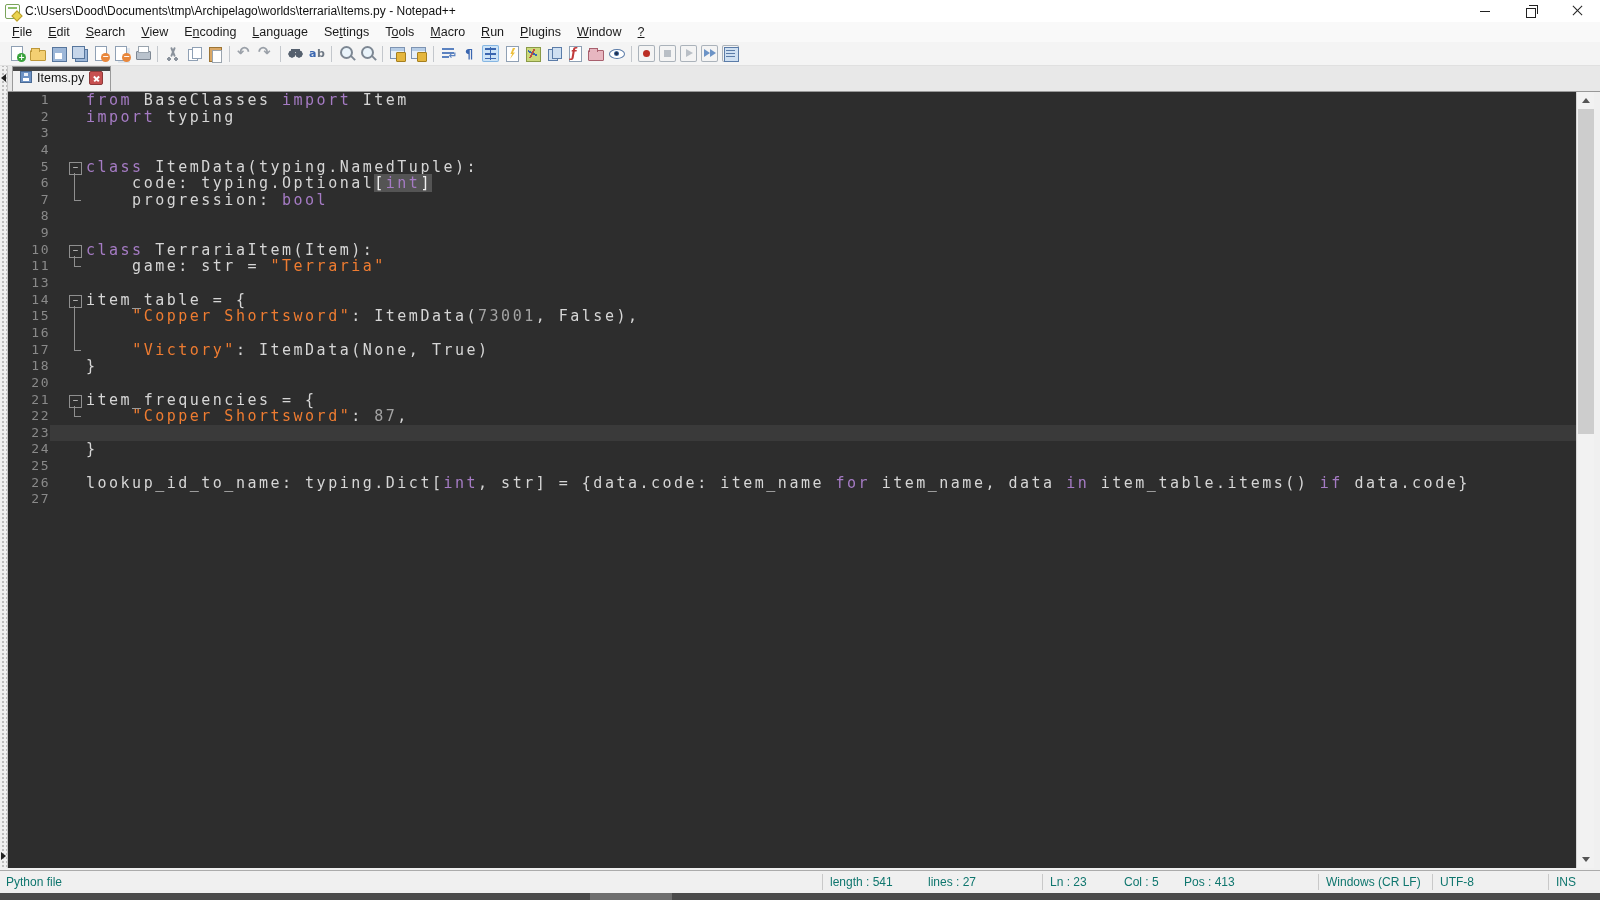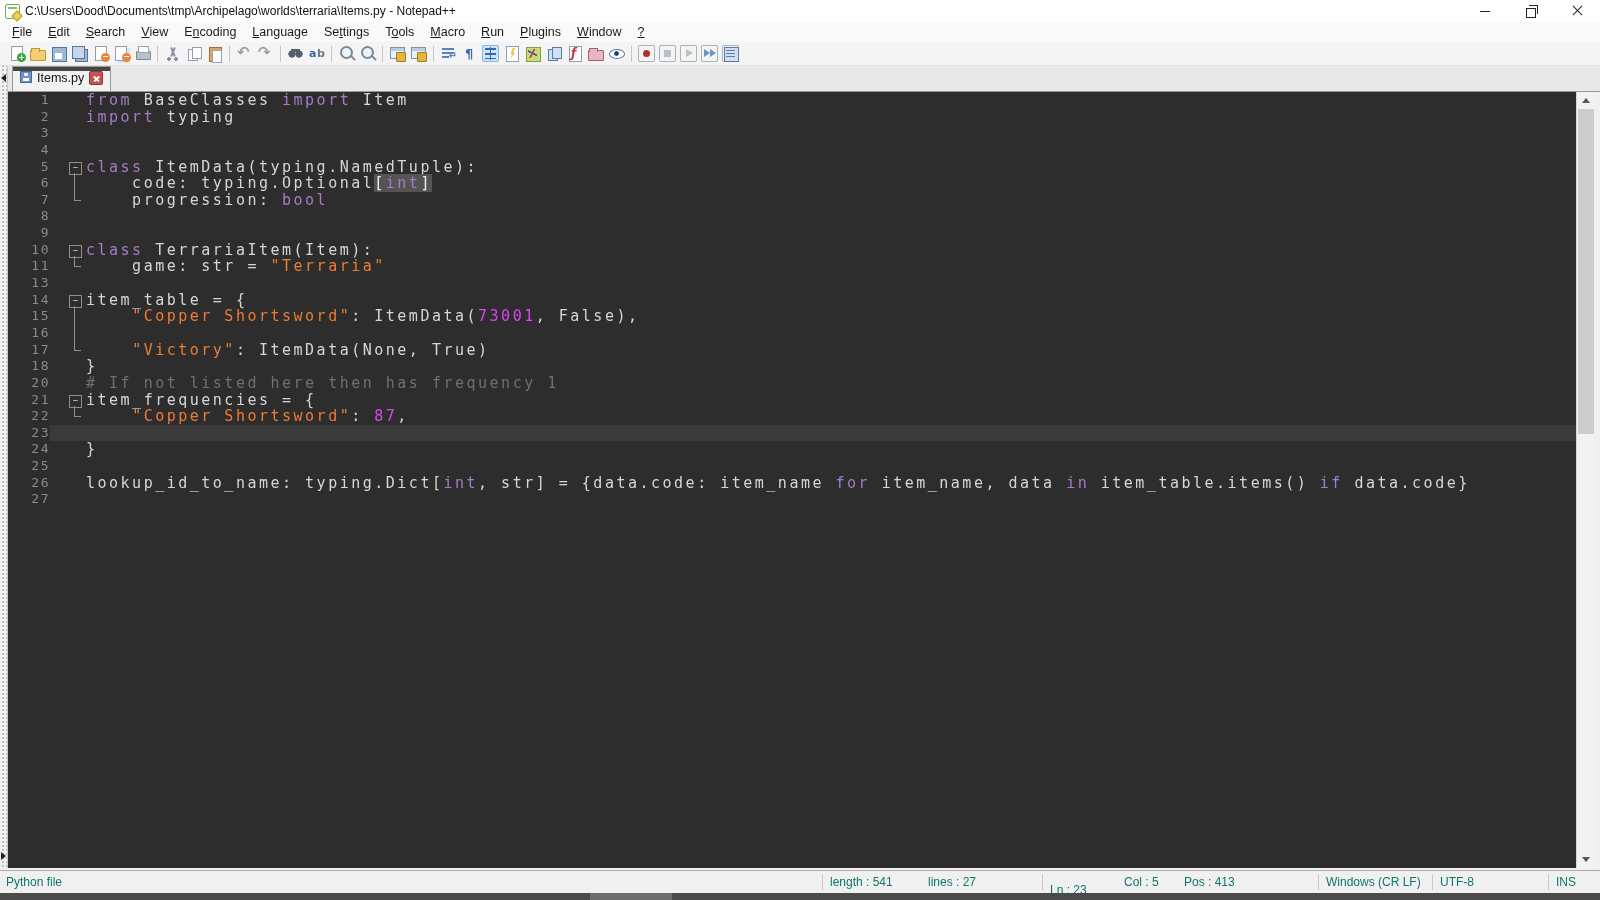--- a/index.html
+++ b/index.html
@@ -119,21 +119,21 @@
   .fold { width:30px; flex:none; position:relative; }
   .f-open::before { content:"−"; position:absolute; left:19px; top:3px; width:11px; height:11px; border:1px solid #8f8f8f; color:#d6d6d6; font:9px/9px "DejaVu Sans Mono",monospace; text-align:center; background:inherit; z-index:1; }
   .f-open::after { content:""; position:absolute; left:24px; top:14px; bottom:0; width:1px; background:#8f8f8f; }
   .f-mid::after { content:""; position:absolute; left:24px; top:0; bottom:0; width:1px; background:#8f8f8f; }
   .f-end::after { content:""; position:absolute; left:24px; top:0; height:9px; width:1px; background:#8f8f8f; }
   .f-end::before { content:""; position:absolute; left:24px; top:8px; width:7px; height:1px; background:#8f8f8f; }
   .codetext { white-space:pre; font-size:15px; line-height:16.65px; letter-spacing:2.5px; padding-left:6px; }
   .c-k { color:#a57bc4; }
   .c-d { color:#d6d6d6; }
   .c-s { color:#ef7c31; }
-  .c-n { color:#d946ef; }
+  .c-n { color:#a3a3a3; }
   .c-c { color:#6f6f6f; }
   .c-B { color:#efefef; background:#545454; }
   .c-K { color:#a57bc4; background:#545454; }
 
   
   #vscroll { position:absolute; left:1576px; top:92px; width:18px; height:776px; background:#f2f2f2; border-left:1px solid #d6d6d6; }
   .sb-btn { position:absolute; left:0; width:18px; height:17px; }
   #sb-up { top:0; }
   #sb-down { bottom:0; }
   #sb-up::before { content:""; position:absolute; left:5px; top:6px; border-left:4px solid transparent; border-right:4px solid transparent; border-bottom:5px solid #555; }
@@ -142,21 +142,21 @@
   #right-edge { position:absolute; left:1594px; top:92px; width:6px; height:776px; background:#f0f0f0; }
 
   
   #gap-above-status { position:absolute; left:0; top:868px; width:1600px; height:2px; background:#f0f0f0; }
   #statusbar { position:absolute; left:0; top:870px; width:1600px; height:23px; background:#f0f0f0; border-top:1px solid #ababab; font-size:12px; color:#0f766e; }
   #statusbar span { position:absolute; top:4px; white-space:nowrap; }
   .st-sep { position:absolute; top:3px; bottom:3px; width:1px; background:#c9c9c9; }
   #st-doctype { left:6px; }
   #st-length { left:830px; }
   #st-lines { left:928px; }
-  #st-ln { left:1050px;margin-top:8px; }
+  #st-ln { left:1050px; }
   #st-col { left:1124px; }
   #st-pos { left:1184px; }
   #st-eol { left:1326px; }
   #st-enc { left:1440px; }
   #st-ins { left:1556px; }
   #bottomedge { position:absolute; left:0; top:893px; width:1600px; height:7px; background:#4b4b4b; }
   #bottomedge::before { content:""; position:absolute; left:590px; width:82px; top:0; bottom:0; background:#6e6e6e; }
 </style>
 </head>
 <body>
@@ -360,21 +360,20 @@
         <span class="ln">18</span>
         <div class="cbody">
           <span class="fold"></span>
           <span class="codetext"><span class="c-d">}</span></span>
         </div>
       </div>
       <div class="crow">
         <span class="ln">20</span>
         <div class="cbody">
           <span class="fold"></span>
-          <span class="codetext"><span class="c-c"># If not listed here then has frequency 1</span></span>
         </div>
       </div>
       <div class="crow">
         <span class="ln">21</span>
         <div class="cbody">
           <span class="fold f-open"></span>
           <span class="codetext"><span class="c-d">item_frequencies = {</span></span>
         </div>
       </div>
       <div class="crow">

